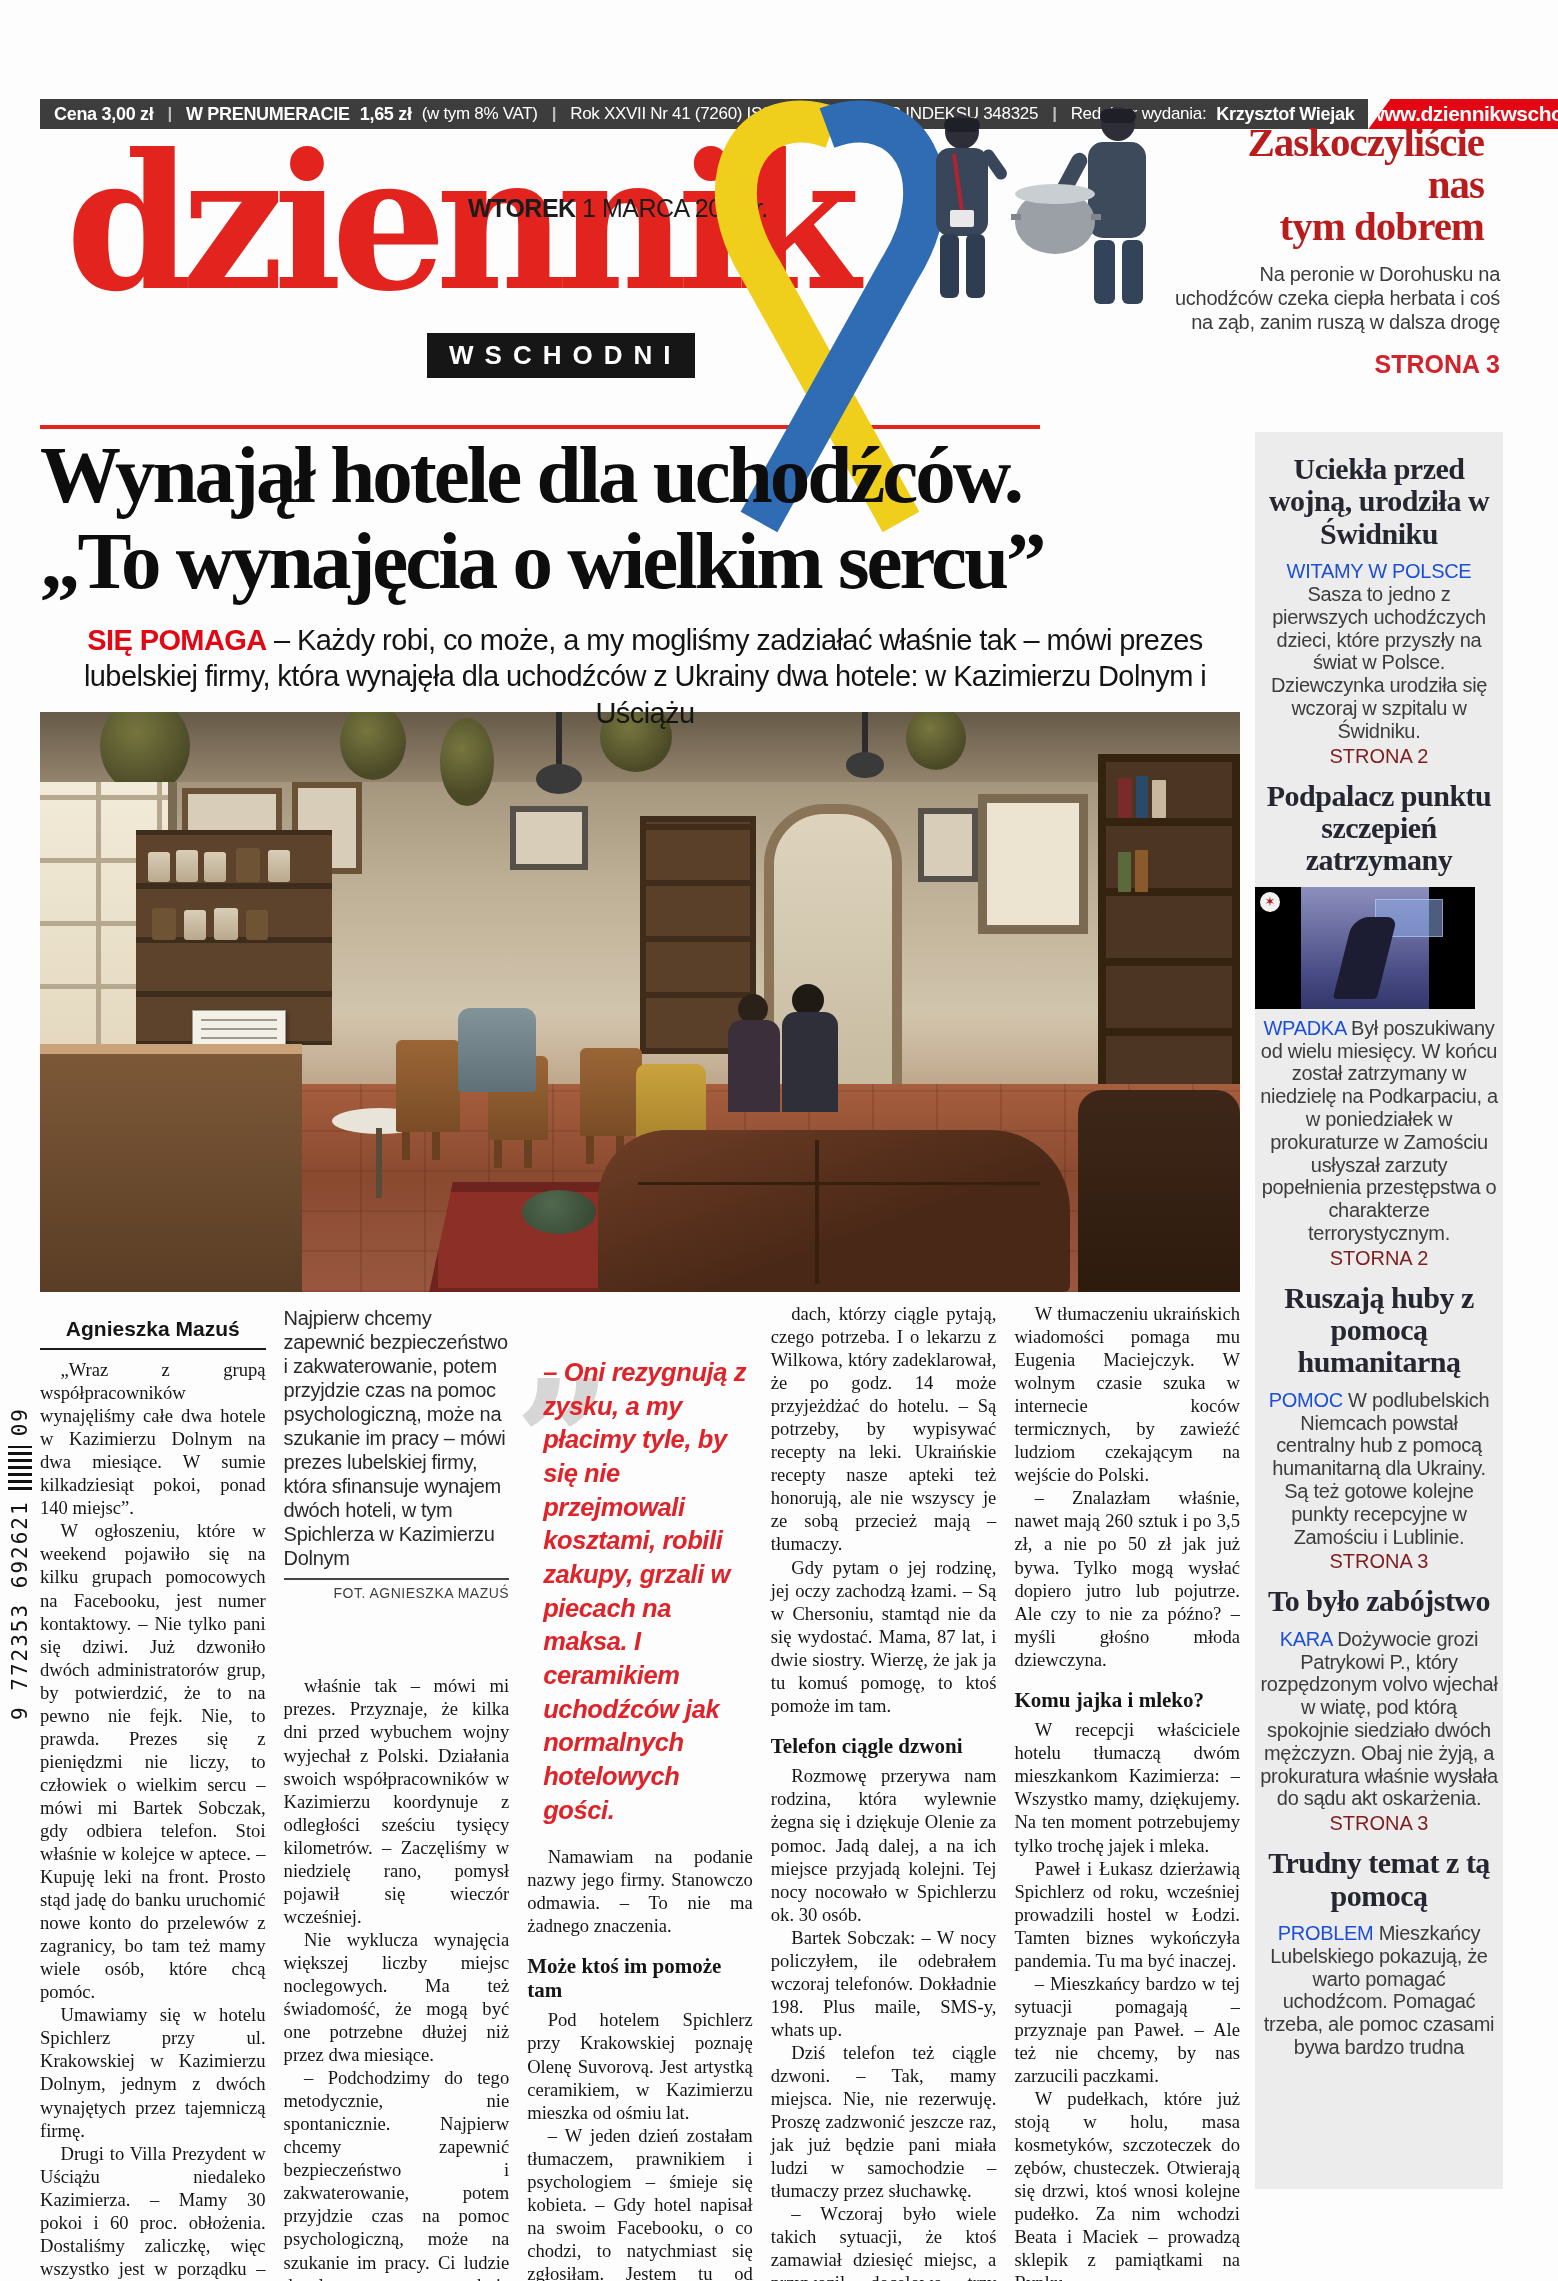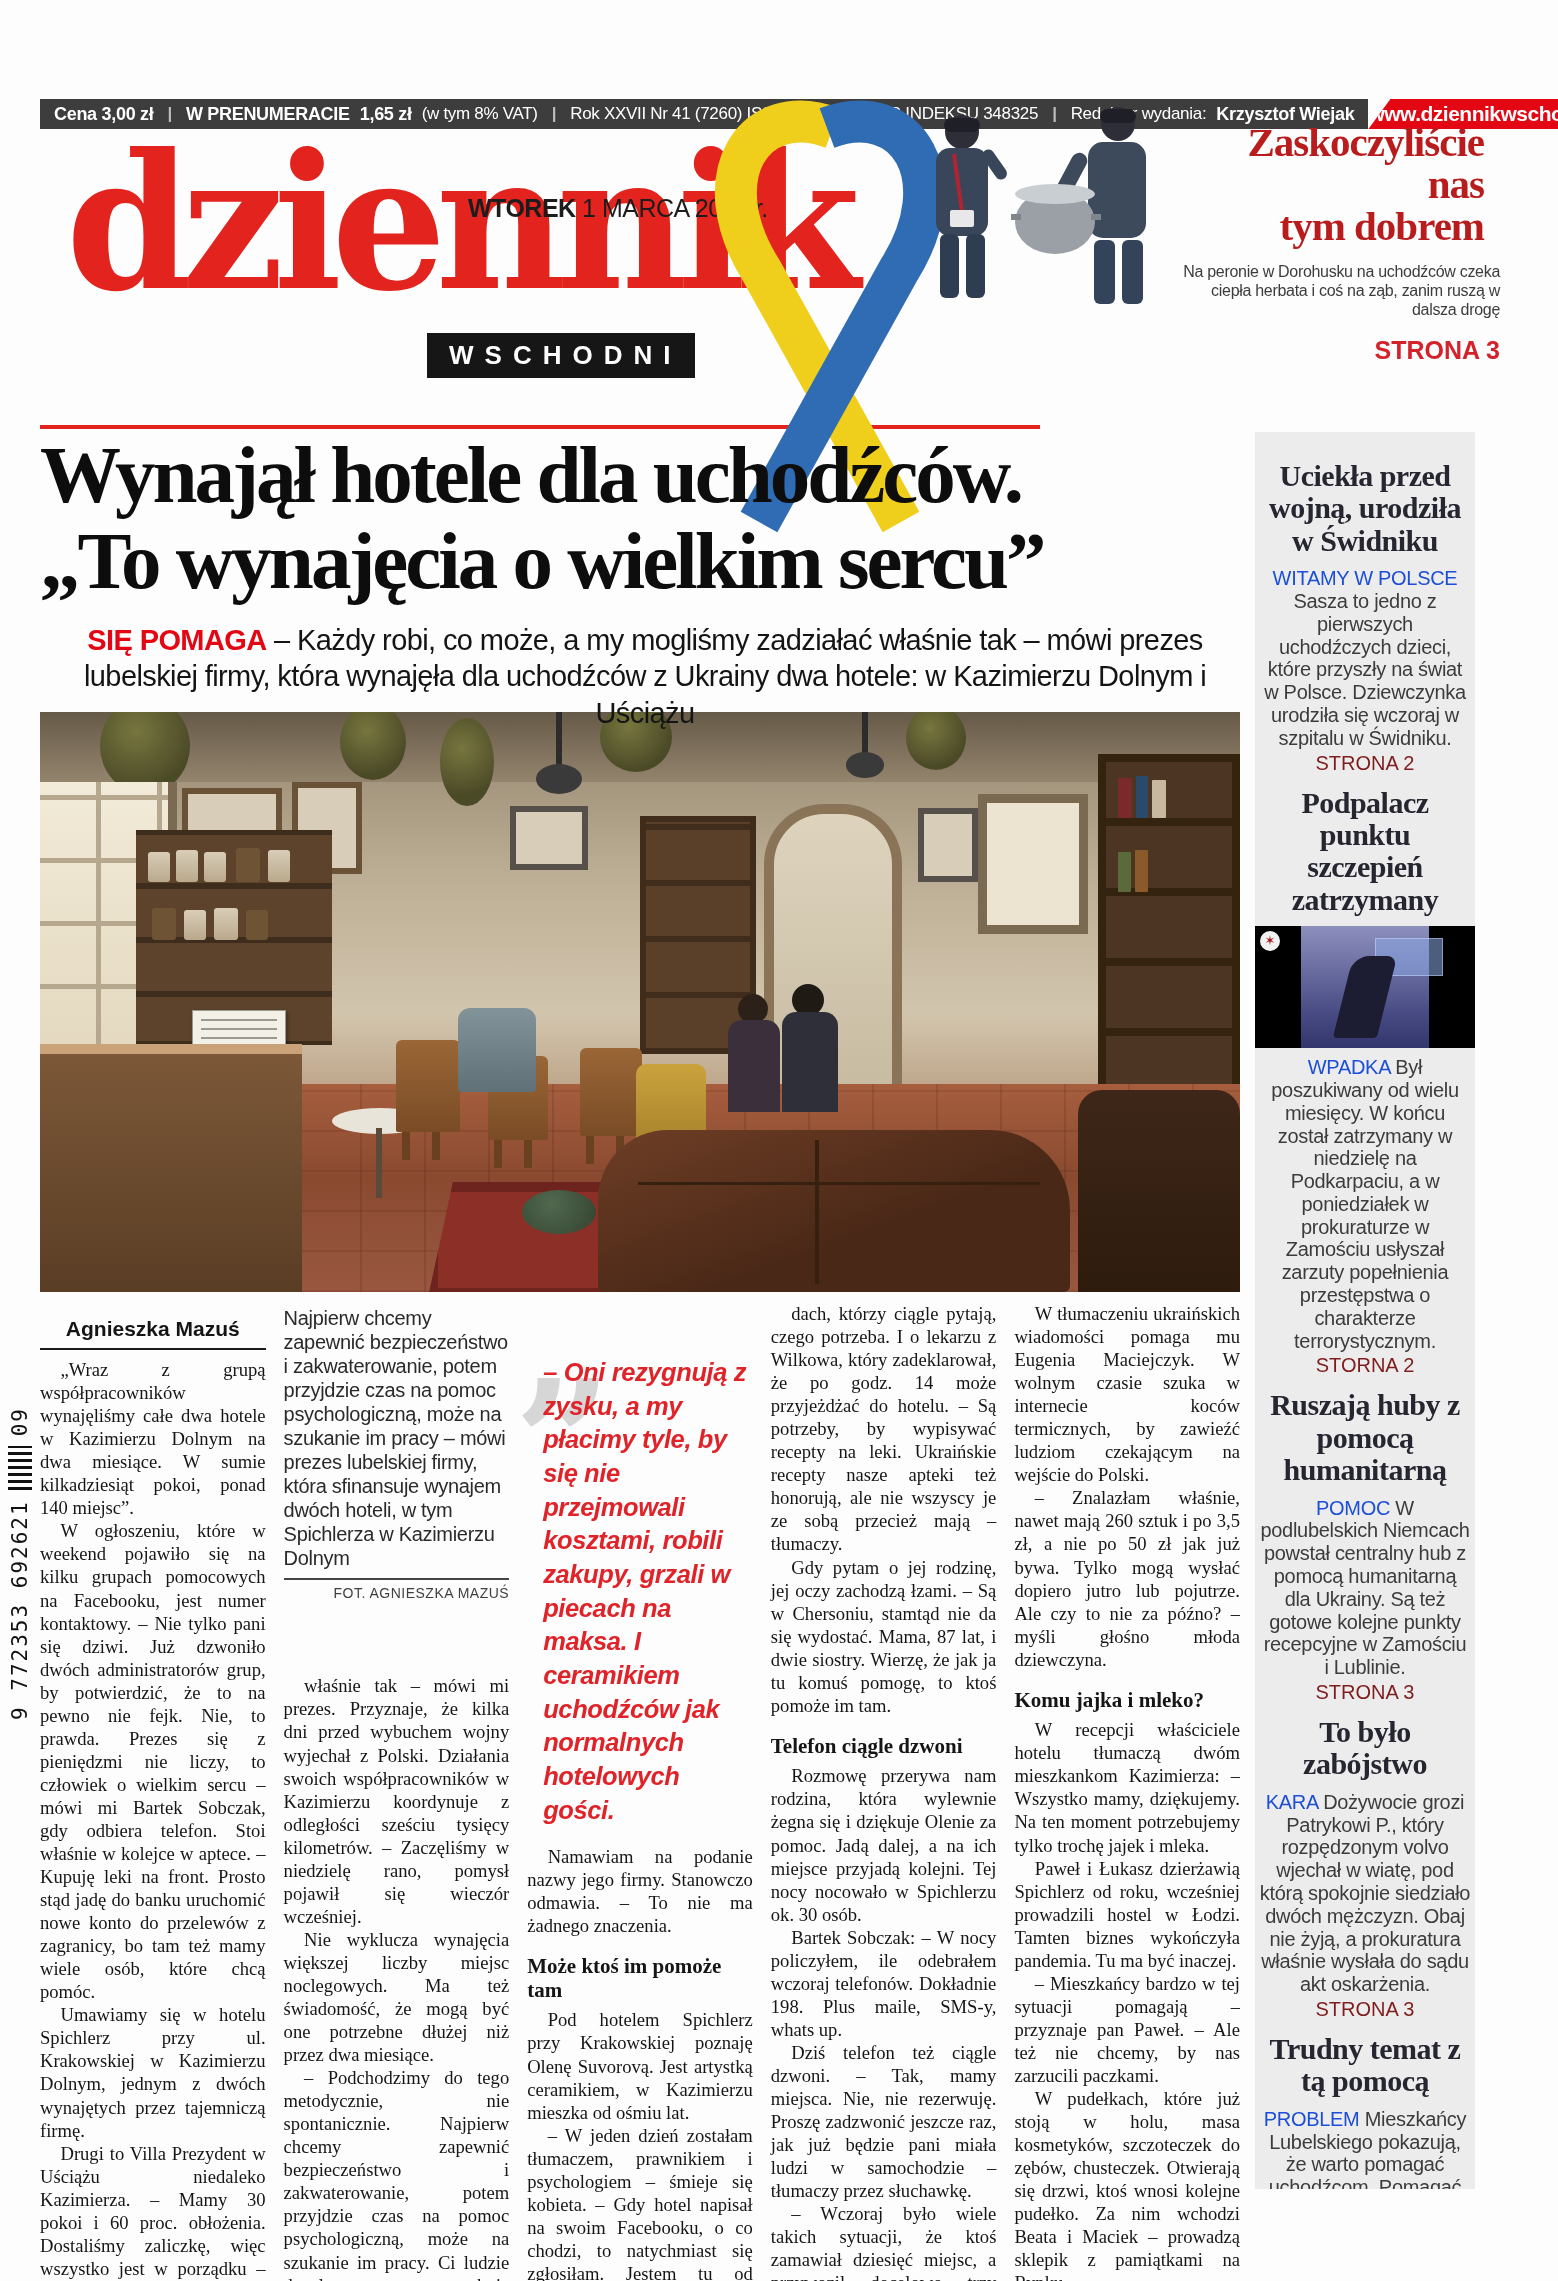--- a/index.html
+++ b/index.html
@@ -18,21 +18,21 @@
   .logo-text{position:absolute;left:66px;top:128px;font-family:"DejaVu Serif",serif;font-weight:bold;
              font-size:188px;line-height:1;color:#e3231e;letter-spacing:-11px;transform:scaleX(.96);transform-origin:left top;}
   .logo-badge{position:absolute;left:427px;top:333px;background:#161616;color:#fff;
               font-weight:bold;font-size:26px;letter-spacing:11px;padding:7px 14px 7px 22px;}
   .edition-date{position:absolute;left:468px;top:194px;font-size:25px;color:#1c1c1c;letter-spacing:-0.5px;}
   .ribbon{position:absolute;left:695px;top:90px;z-index:1;}
   .mast-photo{position:absolute;left:880px;top:94px;z-index:2;}
   .top-teaser{position:absolute;left:1168px;top:106px;width:332px;text-align:right;z-index:3;}
   .top-teaser h2{margin:16px;font-family:"Liberation Serif",serif;font-weight:bold;font-size:41px;line-height:1.02;
                  color:#b91c1c;letter-spacing:-1px;}
-  .top-teaser p{margin:14px 0 14px;font-size:16px;line-height:1.18;color:#3c3c3c;letter-spacing:-0.3px;}
+  .top-teaser p{margin:14px 0 14px;font-size:20px;line-height:1.18;color:#3c3c3c;letter-spacing:-0.3px;}
   .top-teaser .page-ref{margin-top:16px;font-weight:bold;font-size:25px;color:#d4222b;}
   .red-rule{position:absolute;left:40px;top:425px;width:1000px;height:4px;background:#e3231e;}
   
   .headline{position:absolute;left:40px;top:433px;width:1210px;z-index:2;
             font-family:"Liberation Serif",serif;font-weight:bold;color:#0d0d0d;
             font-size:81px;line-height:1.06;letter-spacing:-3px;}
   .lead{position:absolute;left:55px;top:622px;width:1180px;text-align:center;z-index:2;
         font-size:29px;line-height:1.25;color:#141414;letter-spacing:-0.6px;}
   .lead .kicker{color:#e30613;font-weight:bold;}
   
@@ -106,22 +106,22 @@
            color:#2a2a2a;text-align:left;border-bottom:2px solid #444;padding:4px 0 8px;}
   .credit{font-family:"Liberation Sans",sans-serif;font-size:14px;letter-spacing:.5px;color:#3f3f3f;
           text-align:right;margin:5px 0 72px;}
   .pullquote{position:relative;margin:10px 0 18px;padding:44px 0 0 16px;text-align:left;
      font-family:"Liberation Sans",sans-serif;font-style:italic;font-weight:600;
      font-size:25.5px;line-height:1.32;color:#e02329;letter-spacing:-0.4px;}
   .qmark{position:absolute;left:-10px;top:-52px;z-index:0;font-style:normal;
      font-family:"DejaVu Serif",serif;font-weight:bold;font-size:170px;line-height:1;color:#d6d6d6;}
   .qtext{position:relative;z-index:1;display:block;}
   
-  .sidebar{position:absolute;left:1255px;top:432px;width:220px;height:1757px;background:#ececec;
-           overflow:hidden;text-align:center;padding:16px 0;box-sizing:border-box;}
+  .sidebar{position:absolute;left:1255px;top:432px;width:248px;height:1757px;background:#ececec;
+           overflow:hidden;text-align:center;padding:9px 0;box-sizing:border-box;}
   .sb-title{font-family:"Liberation Serif",serif;font-weight:bold;font-size:30px;line-height:1.08;
             color:#262631;letter-spacing:-0.5px;margin:12px 6px 10px;}
   .sb-teaser{font-size:20px;line-height:1.14;color:#3c3c3c;letter-spacing:-0.3px;margin:0 4px;}
   .sb-kicker{color:#1d4ed8;}
   .sb-page{color:#7f1d1d;font-size:20px;margin-top:2px;}
   .cctv{position:relative;width:220px;height:122px;background:#000;margin:8px 0;overflow:hidden;}
   .cctv-scene{position:absolute;left:46px;width:128px;top:0;bottom:0;
       background:linear-gradient(180deg,#8d8fbd,#4a4d85 70%,#33366b);}
   .cctv-panel{position:absolute;left:120px;top:12px;width:66px;height:36px;background:rgba(140,170,230,.55);
       border:1px solid rgba(200,220,255,.5);}

